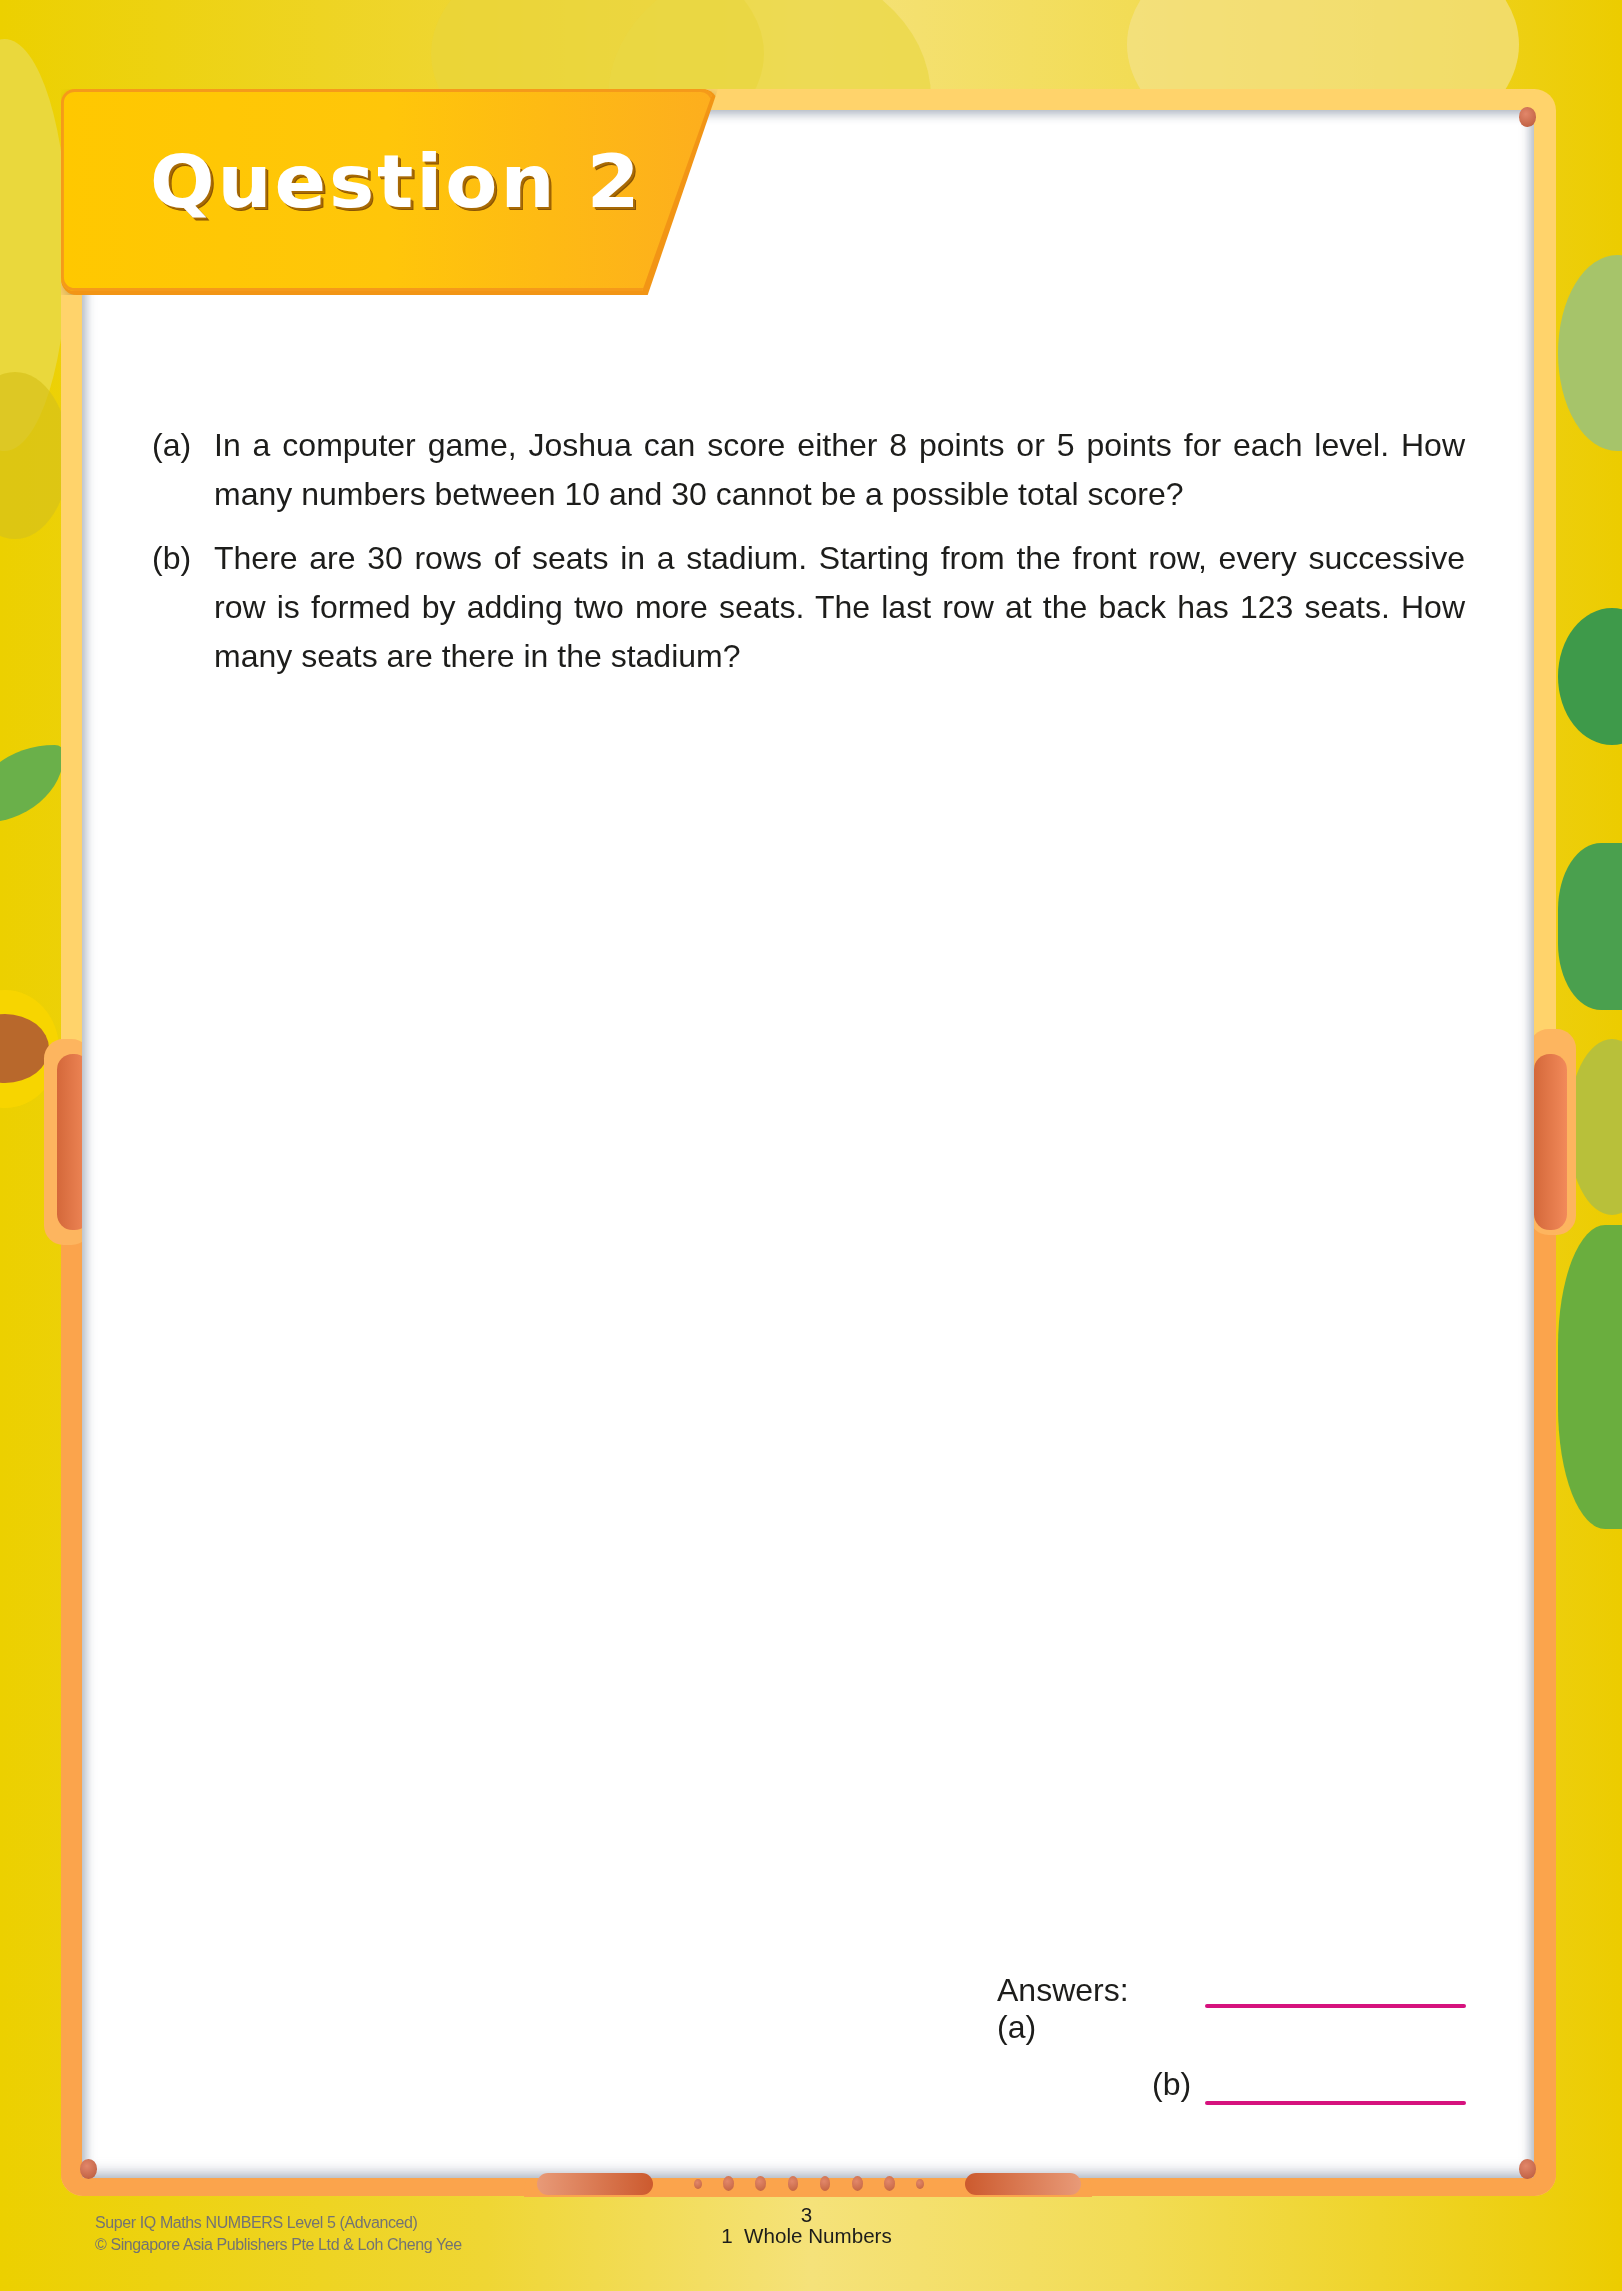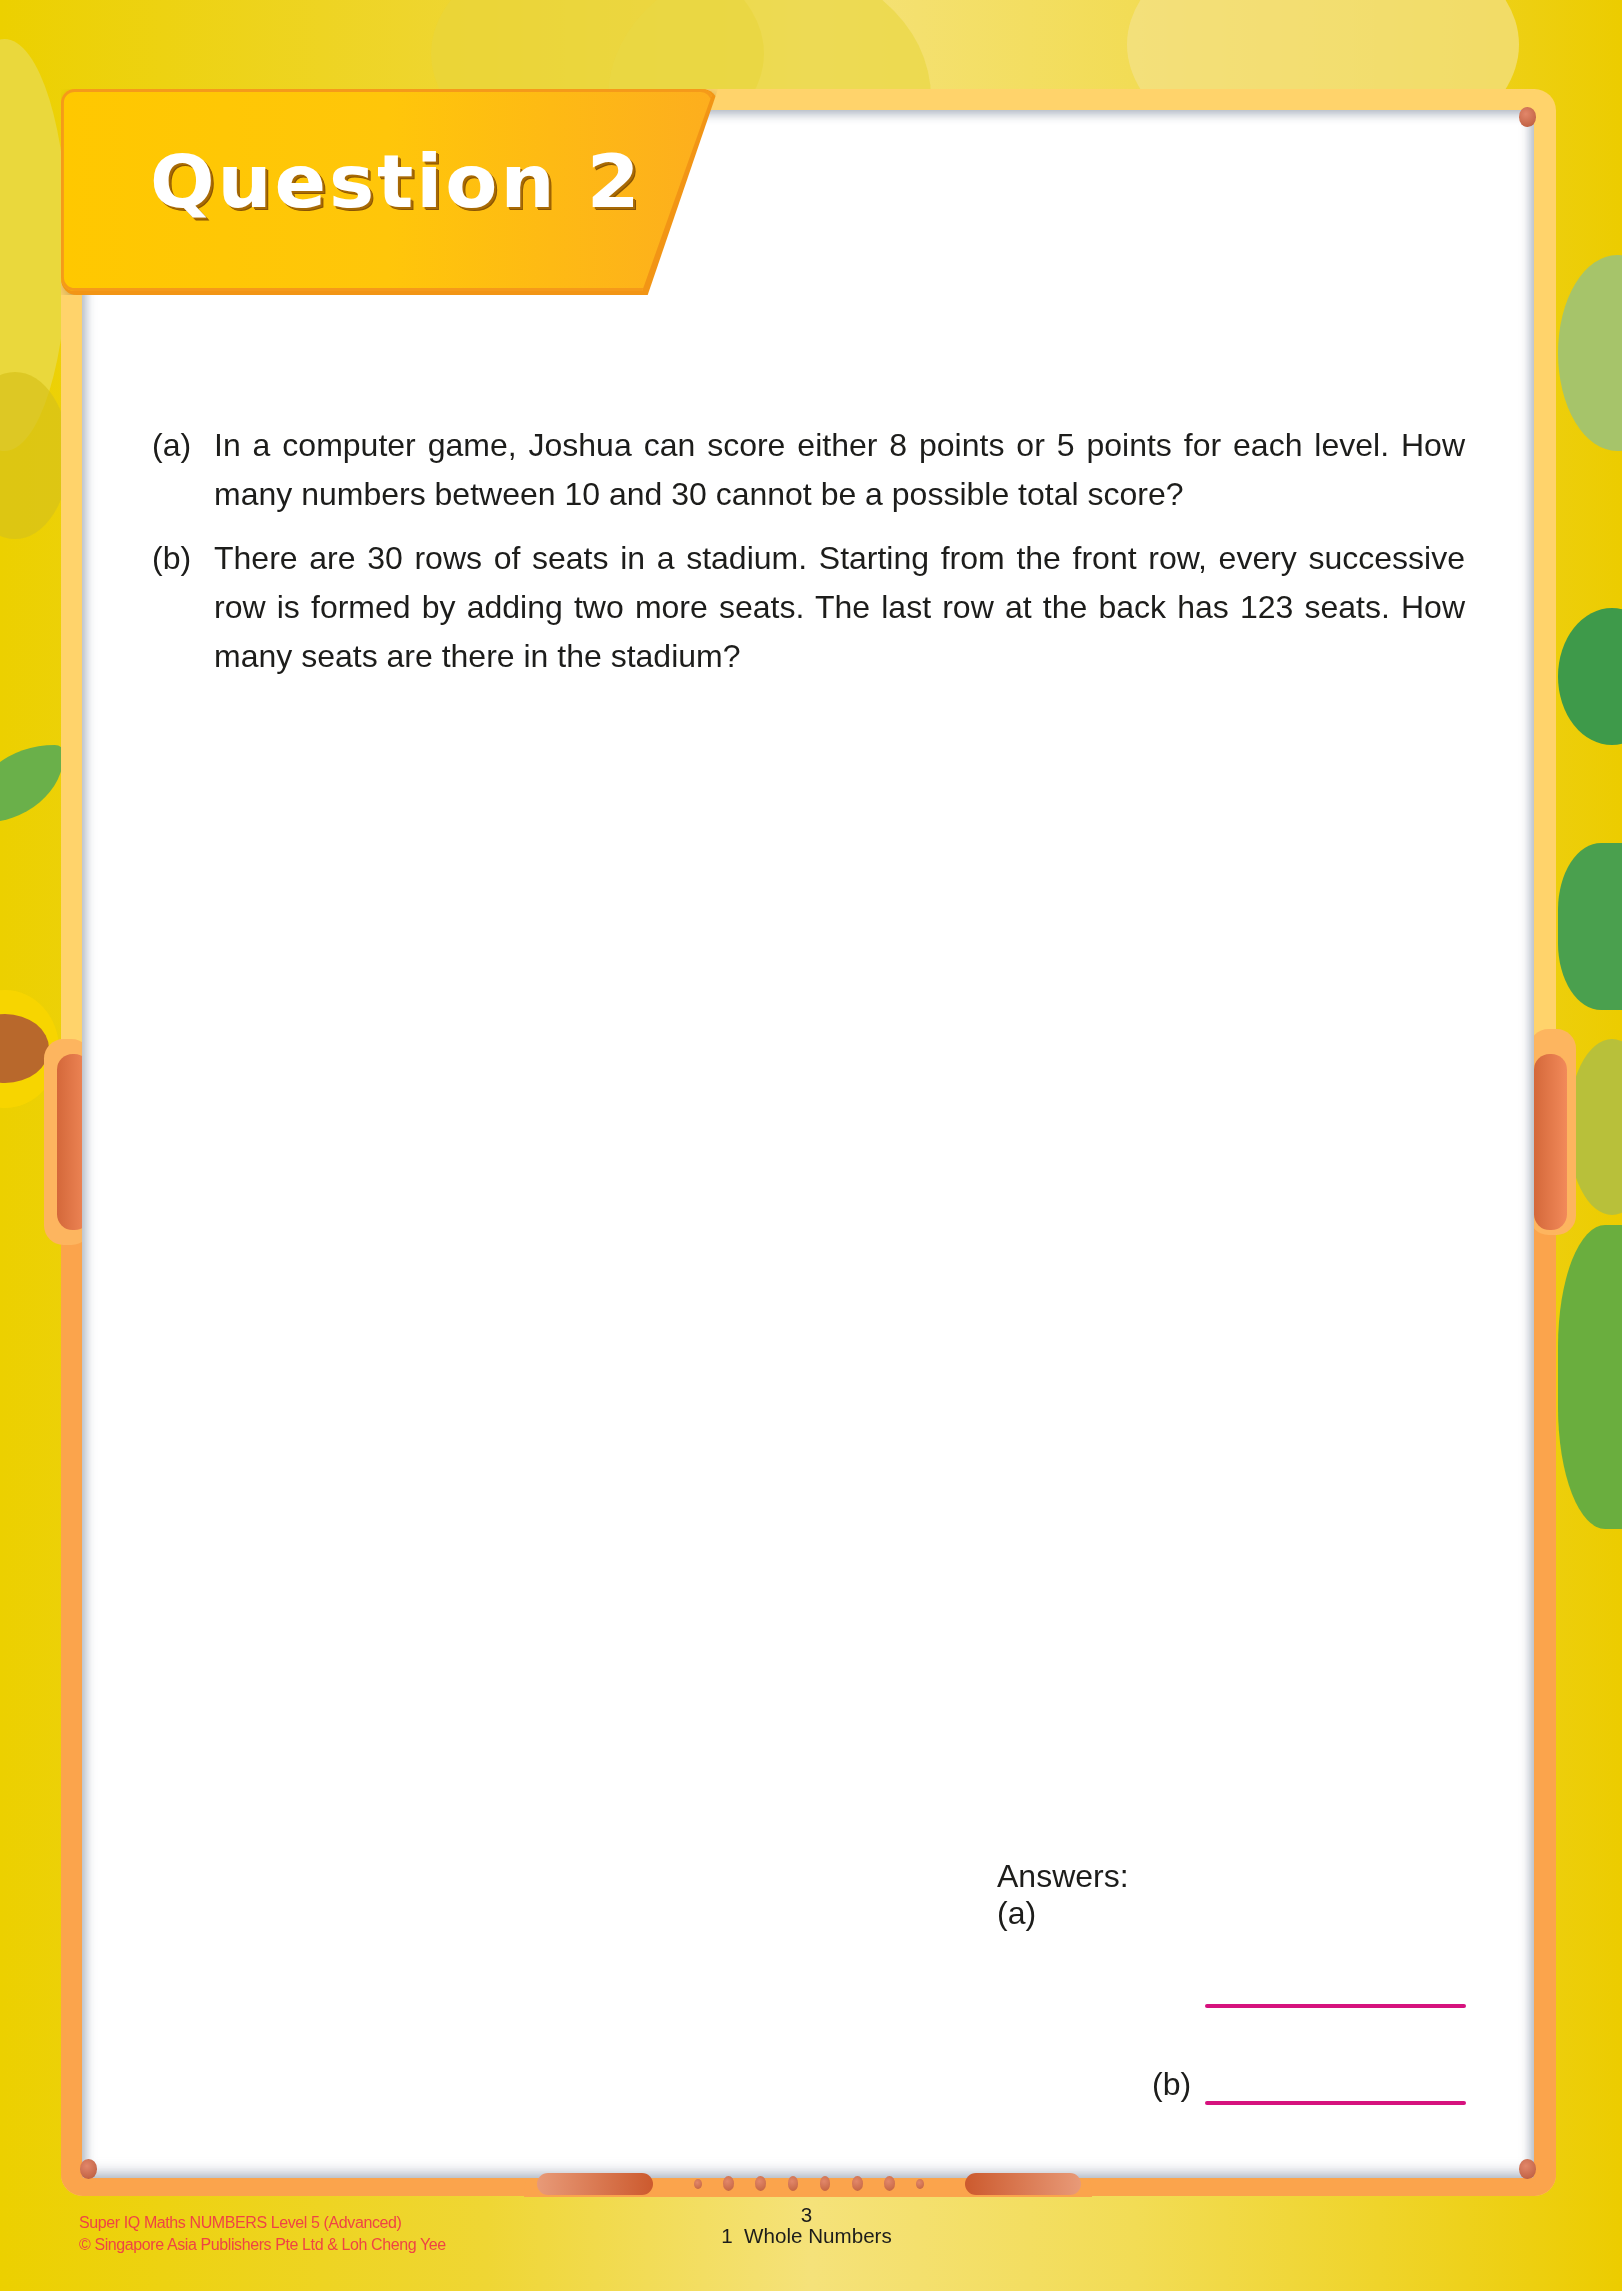--- a/index.html
+++ b/index.html
@@ -78,21 +78,21 @@
   }
   .question .label { position:absolute; left:0; top:0; }
   .question .text { margin-left:62px; text-align:justify; }
   .q-a { top:421px; }
   .q-b { top:534px; }
 
   .answers { position:absolute; left:0; top:0; }
   .ans-row { position:absolute; font-size:32px; color:#1d1d1b; }
   .ans-line { position:absolute; height:3.9px; background:#d6127e; border-radius:2px; }
 
-  .footer-left { position:absolute; left:79px; top:2212px; font-size:16px; line-height:21.6px; color:#ef4444; letter-spacing:-0.4px; }
+  .footer-left { position:absolute; left:95px; top:2212px; font-size:16px; line-height:21.6px; color:#737373; letter-spacing:-0.4px; }
   .footer-center { position:absolute; left:686px; top:2205px; width:241px; text-align:center; font-size:20.6px; line-height:20.6px; color:#1d1d1b; }
 </style>
 </head>
 <body>
 
 <div>
   <div class="bg-shape" style="left:431px;top:-59px;width:333px;height:225px;background:#ead43a;opacity:.8;"></div>
   <div class="bg-shape" style="left:608px;top:-39px;width:323px;height:274px;background:#ead744;opacity:.7;"></div>
   <div class="bg-shape" style="left:1127px;top:-78px;width:392px;height:245px;background:#f3e18a;opacity:.7;"></div>
   <div class="bg-shape" style="left:-59px;top:39px;width:127px;height:412px;background:#ead83c;"></div>
@@ -143,21 +143,21 @@
 <div class="question q-a">
   <span class="label">(a)</span>
   <div class="text">In a computer game, Joshua can score either 8 points or 5 points for each level. How many numbers between 10 and 30 cannot be a possible total score?</div>
 </div>
 <div class="question q-b">
   <span class="label">(b)</span>
   <div class="text">There are 30 rows of seats in a stadium. Starting from the front row, every successive row is formed by adding two more seats. The last row at the back has 123 seats.  How many seats are there in the stadium?</div>
 </div>
 
 <div class="answers">
-  <div class="ans-row" style="left:997px;top:1858px;">
+  <div class="ans-row" style="left:997px;top:1972px;">
     <span>Answers:</span>
     <span>(a)</span>
   </div>
   <div class="ans-line" style="left:1205px;top:2004px;width:261px;">
     <span></span>
   </div>
   <div class="ans-row" style="left:1152px;top:2066px;">
     <span>(b)</span>
   </div>
   <div class="ans-line" style="left:1205px;top:2101px;width:261px;">

